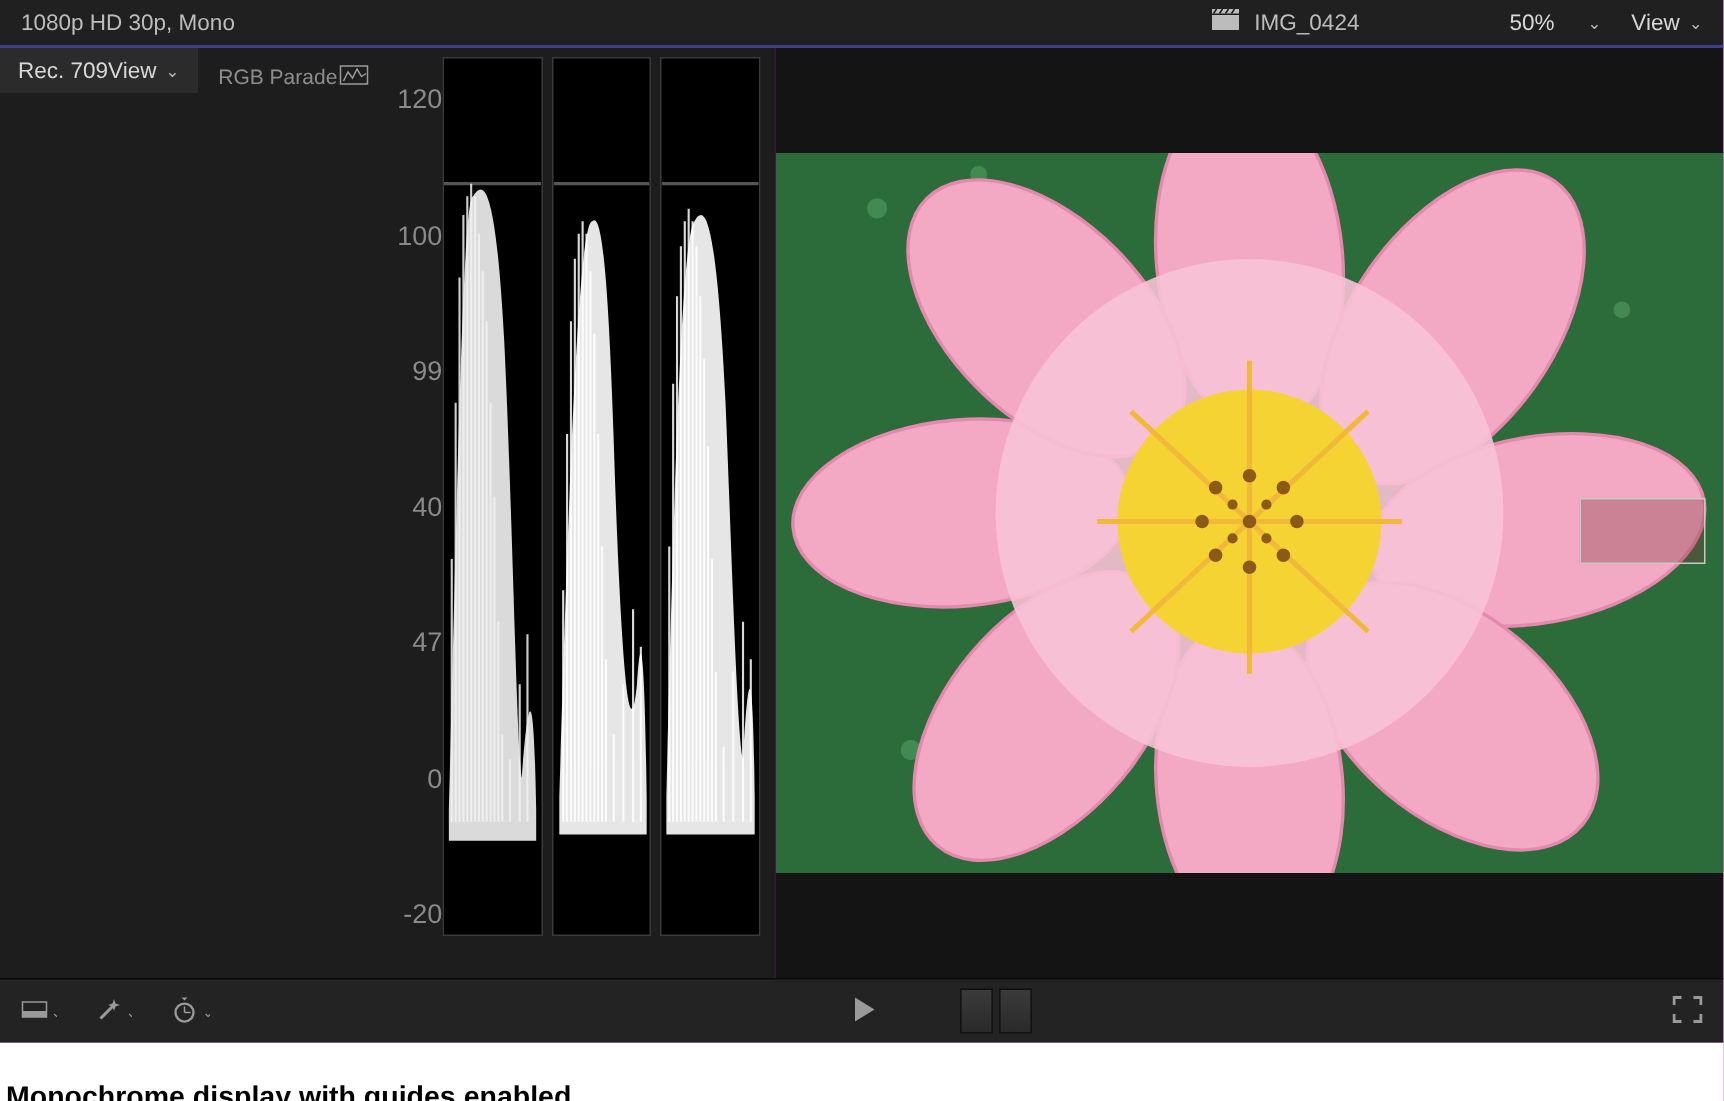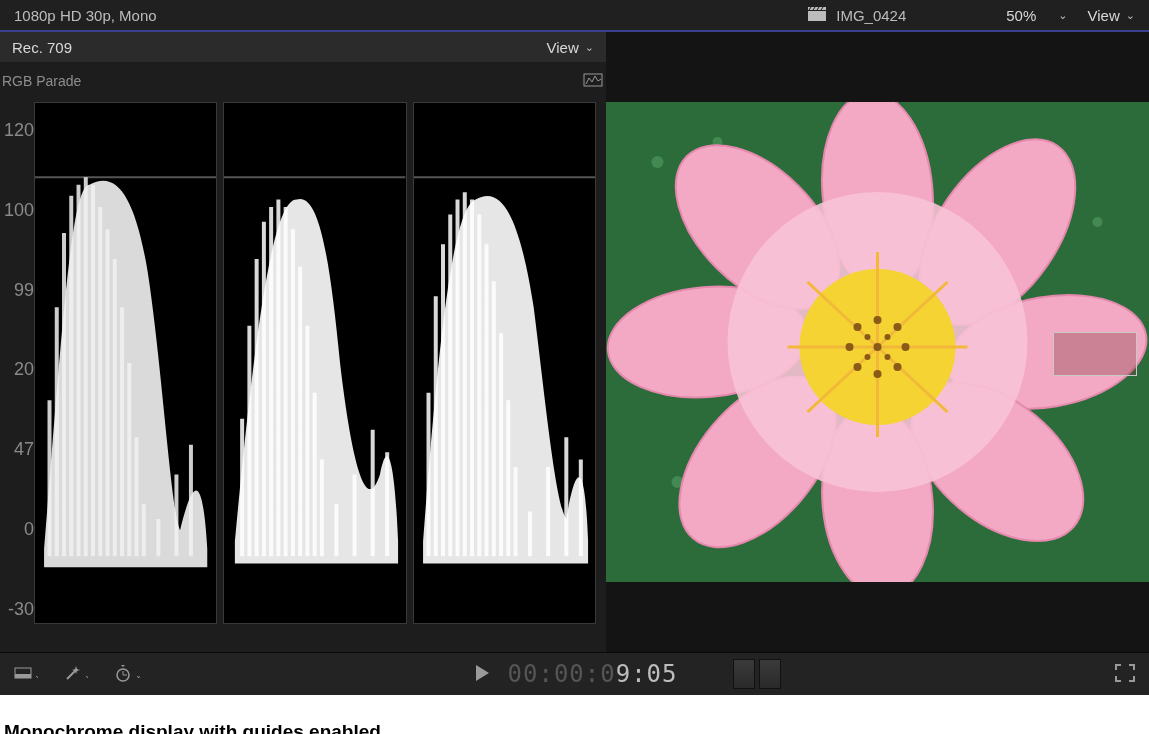--- a/index.html
+++ b/index.html
@@ -6,24 +6,24 @@
   .app{width:1149px;background:#a21caf;margin:0;}
   
   .topbar{height:30px;display:flex;align-items:center;font-size:15px;color:#bcbcbc;padding:0 14px;background:#202020;border-bottom:2px solid #3a3f8f;}
   .topbar .spacer{flex:1;}
   .topbar .clip{display:flex;align-items:flex-end;gap:10px;margin-right:100px;}
   .topbar .zoom{display:flex;align-items:center;gap:22px;margin-right:20px;color:#d8d8d8;}
   .topbar .view{display:flex;align-items:center;gap:6px;color:#d8d8d8;}
   .chev{font-size:11px;color:#bbb;}
   
   .split{display:flex;height:620px;}
-  .scopes{width:606px;background:#1d1d1d;display:flex;flex-direction:column;justify-content:flex-end;}
+  .scopes{width:517px;background:#1d1d1d;display:flex;flex-direction:row;justify-content:flex-end;}
   .scopes-head{height:30px;background:#2b2b2b;display:flex;align-items:center;padding:0 12px;font-size:15px;color:#d8d8d8;}
   .scopes-head .spacer{flex:1;}
-  .scope-title{height:30px;display:flex;align-items:center;justify-content:space-between;padding:4px 2px 0;font-size:14px;color:#8d8d8d;gap:33px;}
+  .scope-title{height:30px;display:flex;align-items:center;justify-content:space-between;padding:4px 14px 0;font-size:14px;color:#8d8d8d;}
   .scope-area{flex:1;display:flex;position:relative;padding:6px 10px 4px 2px;}
   .axis{width:32px;display:flex;flex-direction:column;justify-content:space-between;padding:18px 0 28px;font-size:18px;color:#8a8a8a;text-align:right;}
   .parades{flex:1;display:flex;gap:6px;padding-bottom:24px;}
   .parade{flex:1;border:1px solid #3a3a3a;background:#000;position:relative;overflow:hidden;}
   .parade svg{width:100%;height:100%;display:block;}
   
   .preview{flex:1;background:#141414;display:flex;align-items:center;justify-content:center;}
   .preview-inner{width:100%;height:480px;position:relative;overflow:hidden;}
   .preview svg{width:100%;height:100%;display:block;}
   .sampler{position:absolute;right:12px;top:230px;width:82px;height:42px;border:1px solid #c8c8c8;background:rgba(130,60,60,.35);}
@@ -88,24 +88,24 @@
               <path d="M4 12 L7 6 L10 10 L13 4 L16 9 L19 7" fill="none" stroke="#9a9a9a"></path>
             </svg>
         </span>
       </div>
 
       <div class="scope-area">
         <div class="axis">
           <span>120</span>
           <span>100</span>
           <span>99</span>
-          <span>20</span>
+          <span>40</span>
           <span>47</span>
           <span>0</span>
-          <span>-30</span>
+          <span>-20</span>
         </div>
         <div class="parades">
           <div class="parade">
             <svg viewBox="0 0 100 140" preserveAspectRatio="none">
               <line x1="0" y1="20" x2="100" y2="20" stroke="#555" stroke-width=".5"></line>
               <g fill="#fff" opacity=".95">
                 <path d="M5 120 C15 60 20 22 30 22 C45 18 55 25 62 45 C70 70 75 110 80 115 C85 105 92 95 95 120 L95 125 L5 125 Z" fill="#fff" opacity=".9"></path>
                 <path d="M8 122 L8 80 M12 122 L12 55 M16 122 L16 35 M20 122 L20 25 M24 122 L24 22 M28 122 L28 20 M32 122 L32 22 M36 122 L36 28 M40 122 L40 34 M44 122 L44 42 M48 122 L48 55 M52 122 L52 70 M56 122 L56 90 M60 122 L60 108 M68 122 L68 112 M78 122 L78 100 M86 122 L86 92" stroke="#fff" stroke-width="2.2" opacity=".85"></path>
               </g>
             </svg>
@@ -220,23 +220,20 @@
             <text x="21" y="14" font-size="9" fill="#9a9a9a">⌄</text>
           </svg>
       </span>
     </div>
     <div class="spacer"></div>
     <span class="ico">
       <svg width="16" height="18" viewBox="0 0 16 18">
           <polygon points="2,1 15,9 2,17" fill="#9a9a9a"></polygon>
         </svg>
     </span>
-    <span class="tc">
-      <span>00:00:0</span><span class="hl">9:05</span>
-    </span>
     <span style="width:20px"></span>
     <div style="display:flex;gap:4px;">
       <div class="audiom"></div>
         <div class="audiom"></div>
     </div>
     <div class="spacer"></div>
     <span class="ico">
       <svg width="20" height="18" viewBox="0 0 20 18">
           <path d="M1 6 L1 1 L6 1 M14 1 L19 1 L19 6 M19 12 L19 17 L14 17 M6 17 L1 17 L1 12" fill="none" stroke="#9a9a9a" stroke-width="2"></path>
         </svg>

